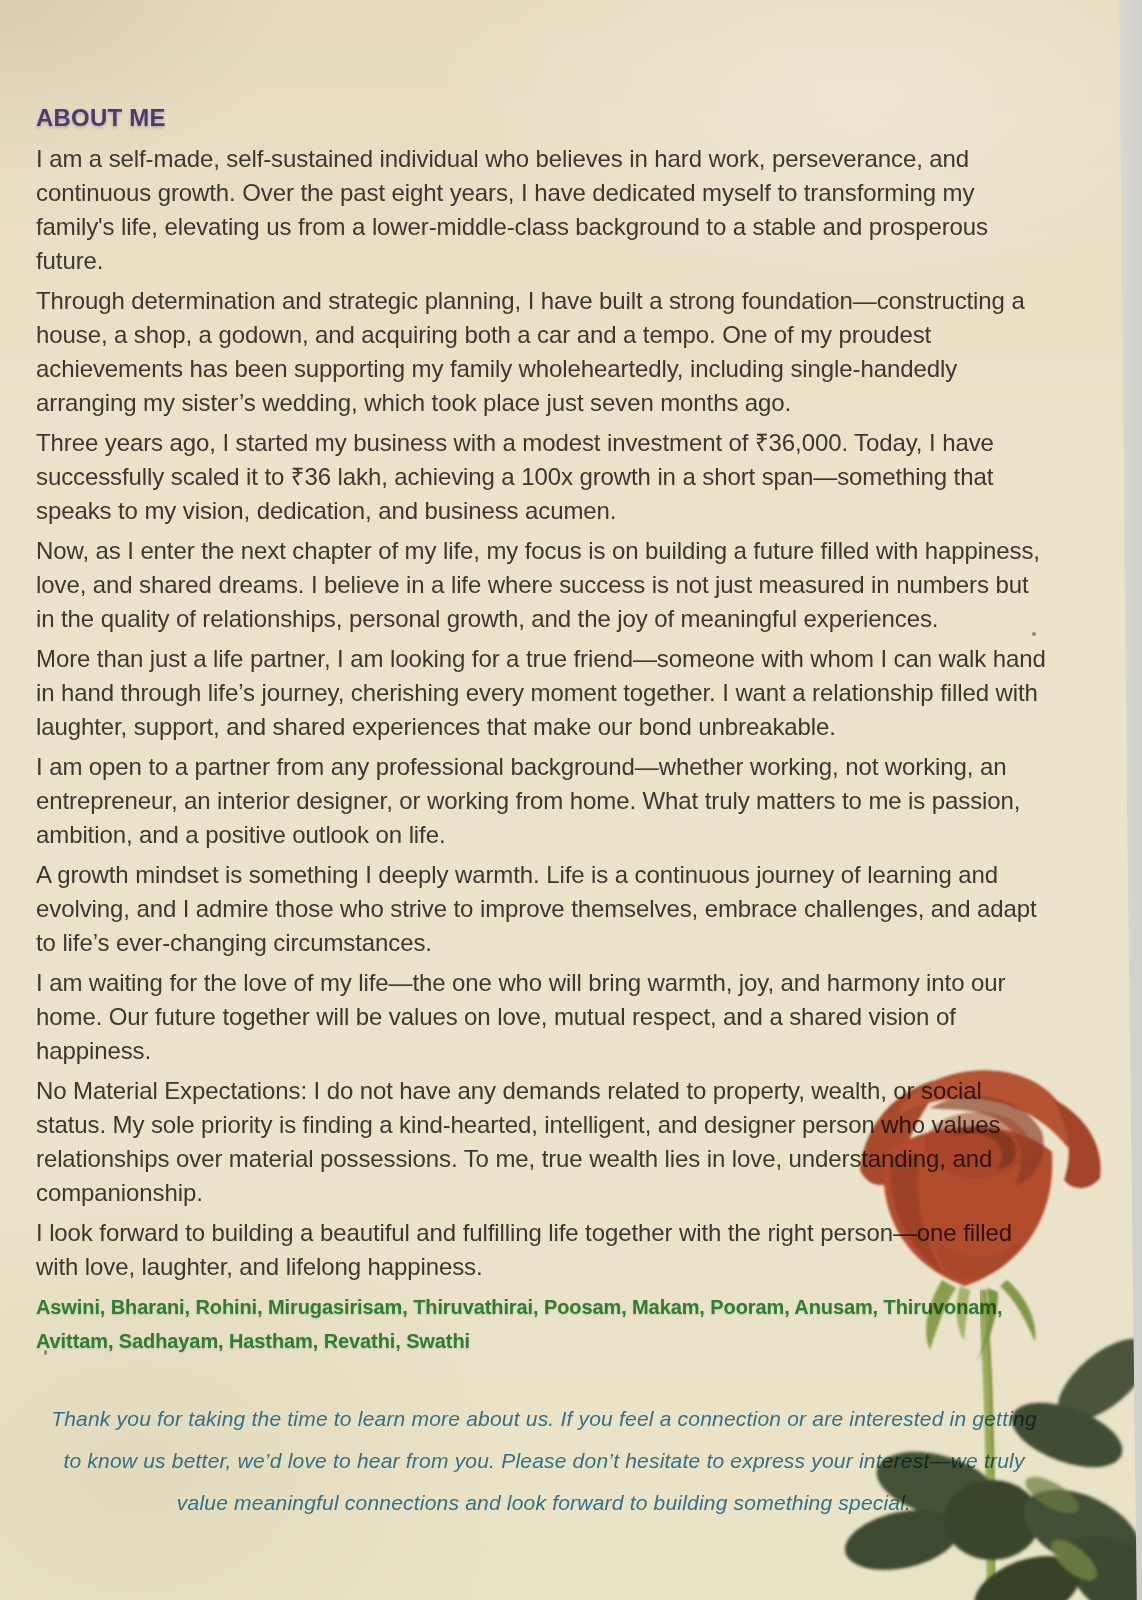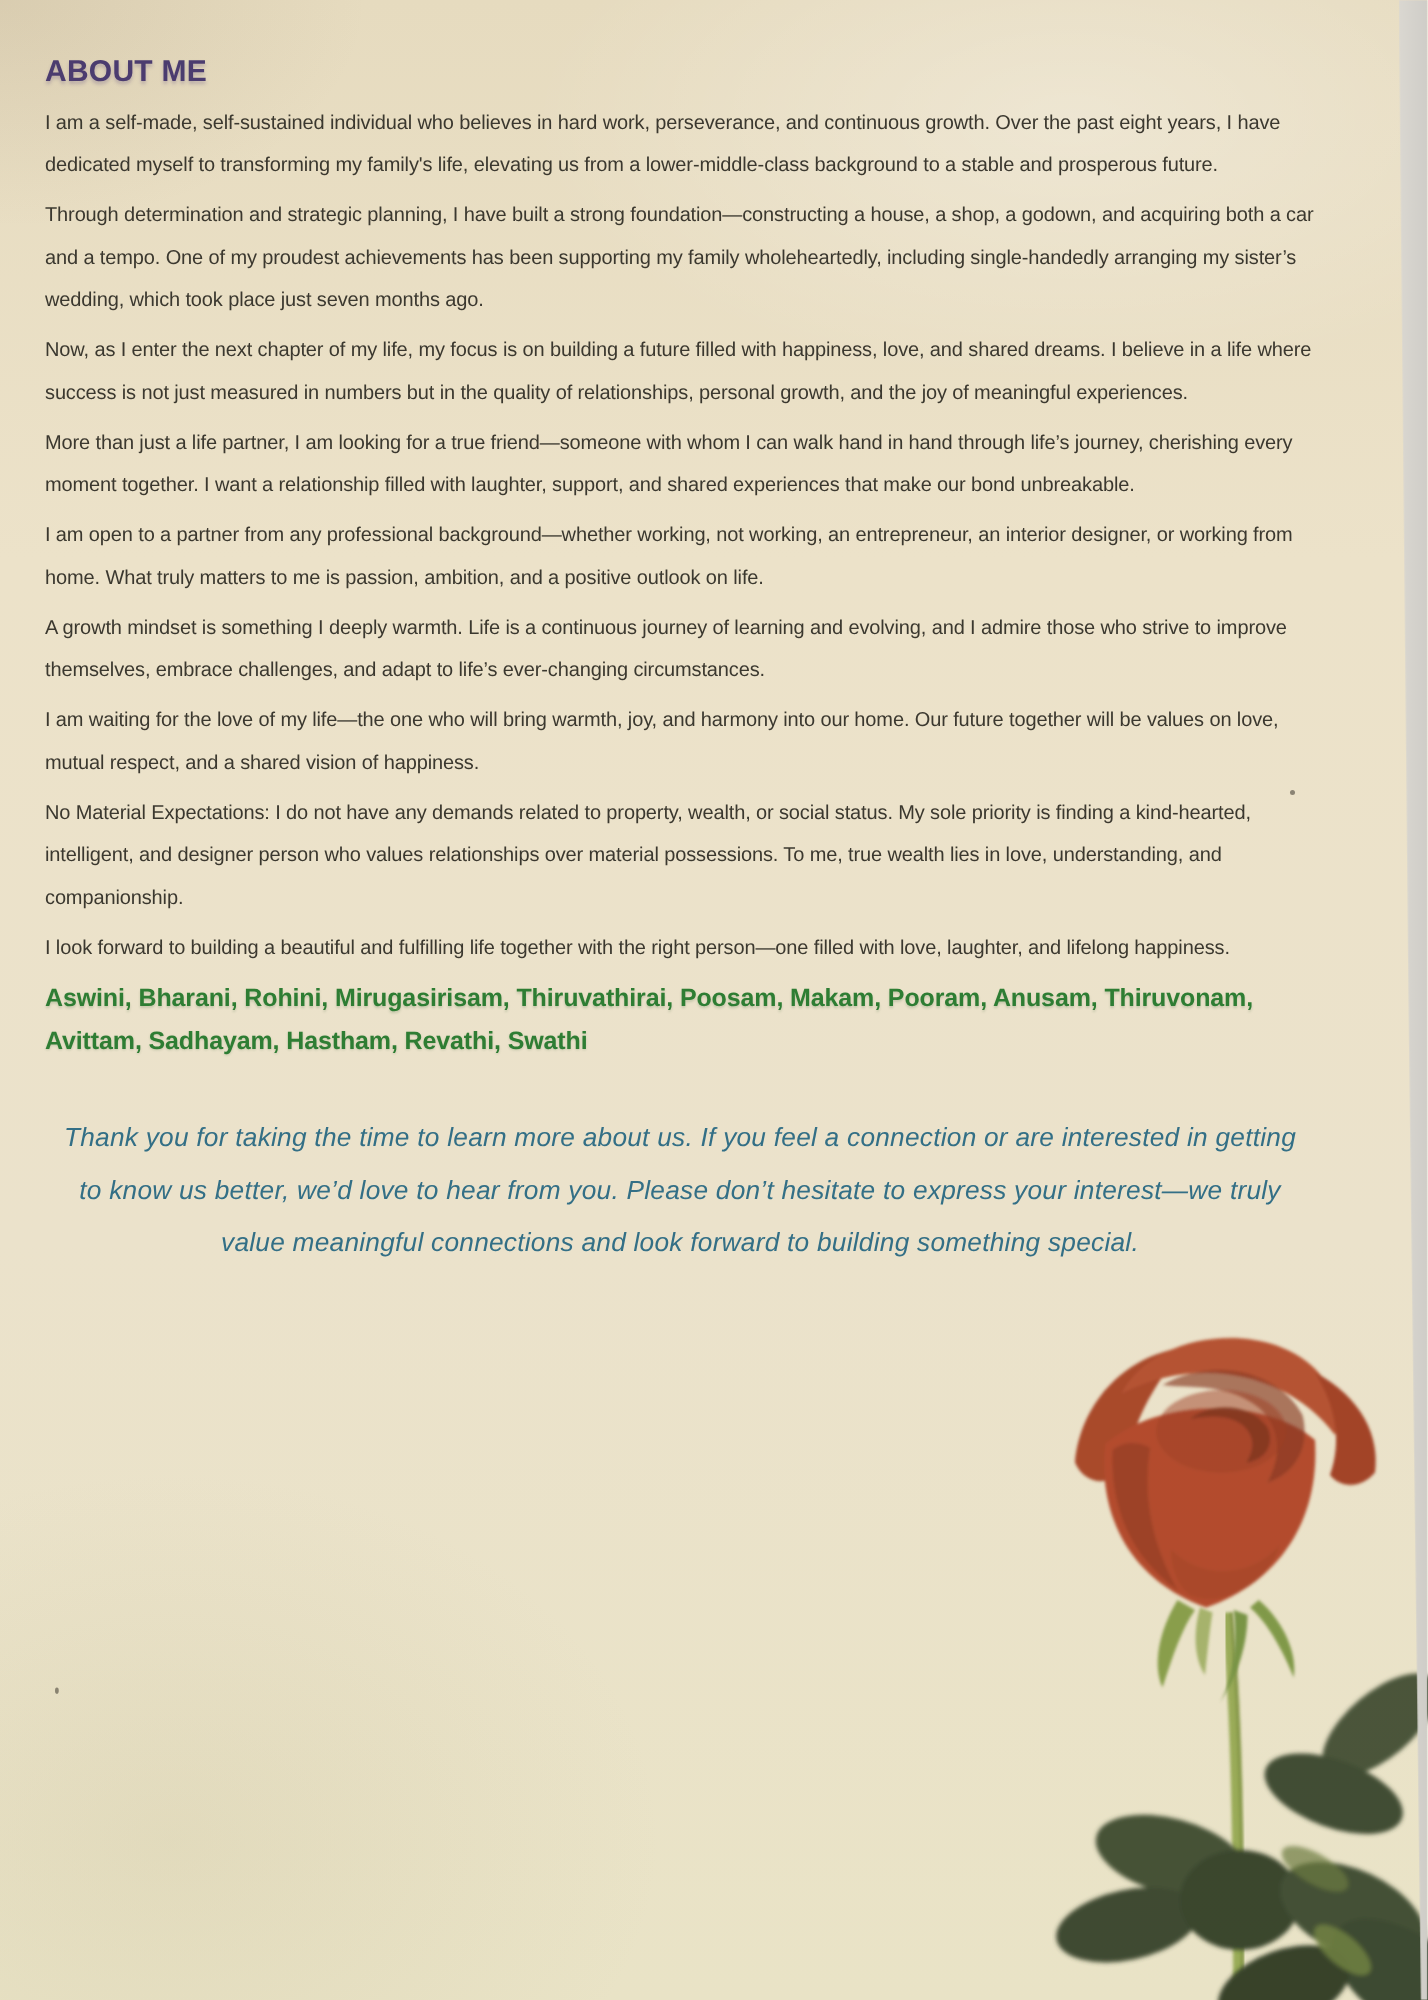--- a/index.html
+++ b/index.html
@@ -22,34 +22,34 @@
       linear-gradient(180deg,#e6dbbf 0%, #ece2c9 28%, #ebe2cb 62%, #e9e3c6 100%);
   }
   .paper-edge{
     position:absolute;top:0;right:0;width:26px;height:1600px;
     background:linear-gradient(to right,#dcd9d2,#cfcdc8);
     clip-path:polygon(12% 0, 100% 0, 100% 100%, 80% 100%, 42% 50%, 12% 0);
     z-index:5;
   }
   .content{
     position:relative;
-    padding:38px 90px 0 36px;
+    padding:98px 90px 0 36px;
     z-index:2;
     color:var(--body-text);
   }
   h1,h2{
     color:var(--heading-purple);
     font-size:24px;
     line-height:40px;
     letter-spacing:.2px;
     margin:0 0 4px 0;
     text-shadow:0 2px 3px rgba(80,60,120,.28);
   }
   p{
-    font-size:16px;
+    font-size:24px;
     line-height:34px;
     margin:0 0 6px 0;
     letter-spacing:-0.1px;
   }
   .stars{
     color:var(--stars-green);
     font-weight:bold;
     font-size:20px;
     line-height:34px;
     text-shadow:0 1px 2px rgba(40,90,40,.2);
@@ -82,20 +82,21 @@
 </style>
 </head>
 <body>
 
 <div class="content">
 
   <section>
     <h1>ABOUT ME</h1>
     <p>I am a self-made, self-sustained individual who believes in hard work, perseverance, and continuous growth. Over the past eight years, I have dedicated myself to transforming my family's life, elevating us from a lower-middle-class background to a stable and prosperous future.</p>
     <p>Through determination and strategic planning, I have built a strong foundation—constructing a house, a shop, a godown, and acquiring both a car and a tempo. One of my proudest achievements has been supporting my family wholeheartedly, including single-handedly arranging my sister’s wedding, which took place just seven months ago.</p>
+    <p>Three years ago, I started my business with a modest investment of ₹36,000. Today, I have successfully scaled it to ₹36 lakh, achieving a 100x growth in a short span—something that speaks to my vision, dedication, and business acumen.</p>
     <p>Now, as I enter the next chapter of my life, my focus is on building a future filled with happiness, love, and shared dreams. I believe in a life where success is not just measured in numbers but in the quality of relationships, personal growth, and the joy of meaningful experiences.</p>
   </section>
 
   <section>
     <p>More than just a life partner, I am looking for a true friend—someone with whom I can walk hand in hand through life’s journey, cherishing every moment together. I want a relationship filled with laughter, support, and shared experiences that make our bond unbreakable.</p>
     <p>I am open to a partner from any professional background—whether working, not working, an entrepreneur, an interior designer, or working from home. What truly matters to me is passion, ambition, and a positive outlook on life.</p>
     <p>A growth mindset is something I deeply warmth. Life is a continuous journey of learning and evolving, and I admire those who strive to improve themselves, embrace challenges, and adapt to life’s ever-changing circumstances.</p>
     <p>I am waiting for the love of my life—the one who will bring warmth, joy, and harmony into our home. Our future together will be values on love, mutual respect, and a shared vision of happiness.</p>
     <p>No Material Expectations: I do not have any demands related to property, wealth, or social status. My sole priority is finding a kind-hearted, intelligent, and designer person who values relationships over material possessions. To me, true wealth lies in love, understanding, and companionship.</p>
     <p>I look forward to building a beautiful and fulfilling life together with the right person—one filled with love, laughter, and lifelong happiness.</p>

